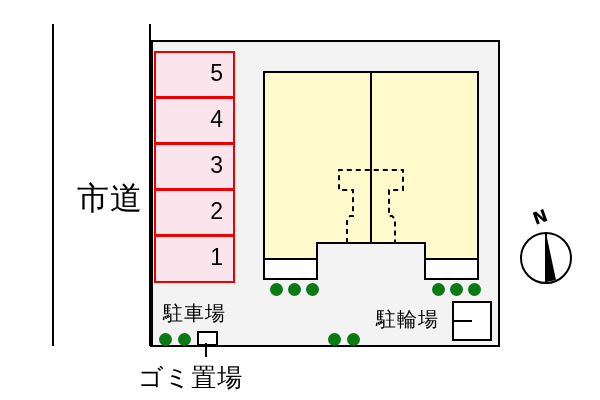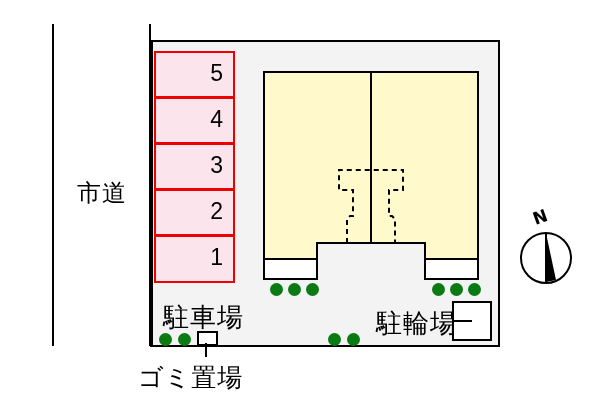--- a/index.html
+++ b/index.html
@@ -2,29 +2,29 @@
 <html><head>
 <meta charset="utf-8">
 <style>
   html,body{margin:0;padding:0;background:#fff;}
   body{width:600px;height:400px;position:relative;overflow:hidden;font-family:"DejaVu Sans",sans-serif;}
   .abs{position:absolute;}
   .vline{position:absolute;width:2px;background:#000;}
   .lot{position:absolute;left:150px;top:40px;width:345px;height:303px;border:2px solid #000;border-left-width:3px;background:#f3f3f3;box-sizing:content-box;}
   .stall{position:absolute;left:154px;width:81px;height:47px;border:2px solid #e00;background:#fce4ec;box-sizing:border-box;}
   .stall span{position:absolute;right:10px;top:7px;font-size:23px;color:#000;font-family:"Liberation Sans",sans-serif;}
-  .label{position:absolute;font-size:26px;color:#000;white-space:nowrap;letter-spacing:1px;}
+  .label{position:absolute;font-size:20px;color:#000;white-space:nowrap;letter-spacing:1px;}
   .tree{position:absolute;width:13px;height:13px;border-radius:50%;background:#0a7a12;}
 </style>
 </head>
 <body>
 
 <div class="vline" style="left:52px;top:24px;height:322px;"></div>
 <div class="vline" style="left:149px;top:24px;height:322px;"></div>
-<div class="label" style="left:77px;top:177px;font-size:24px;">市道</div>
+<div class="label" style="left:77px;top:177px;font-size:32px;">市道</div>
 
 <div class="lot"></div>
 
 <div class="stall" style="top:51px;">
     <span>5</span>
   </div>
 <div class="stall" style="top:97px;">
     <span>4</span>
   </div>
 <div class="stall" style="top:143px;">

